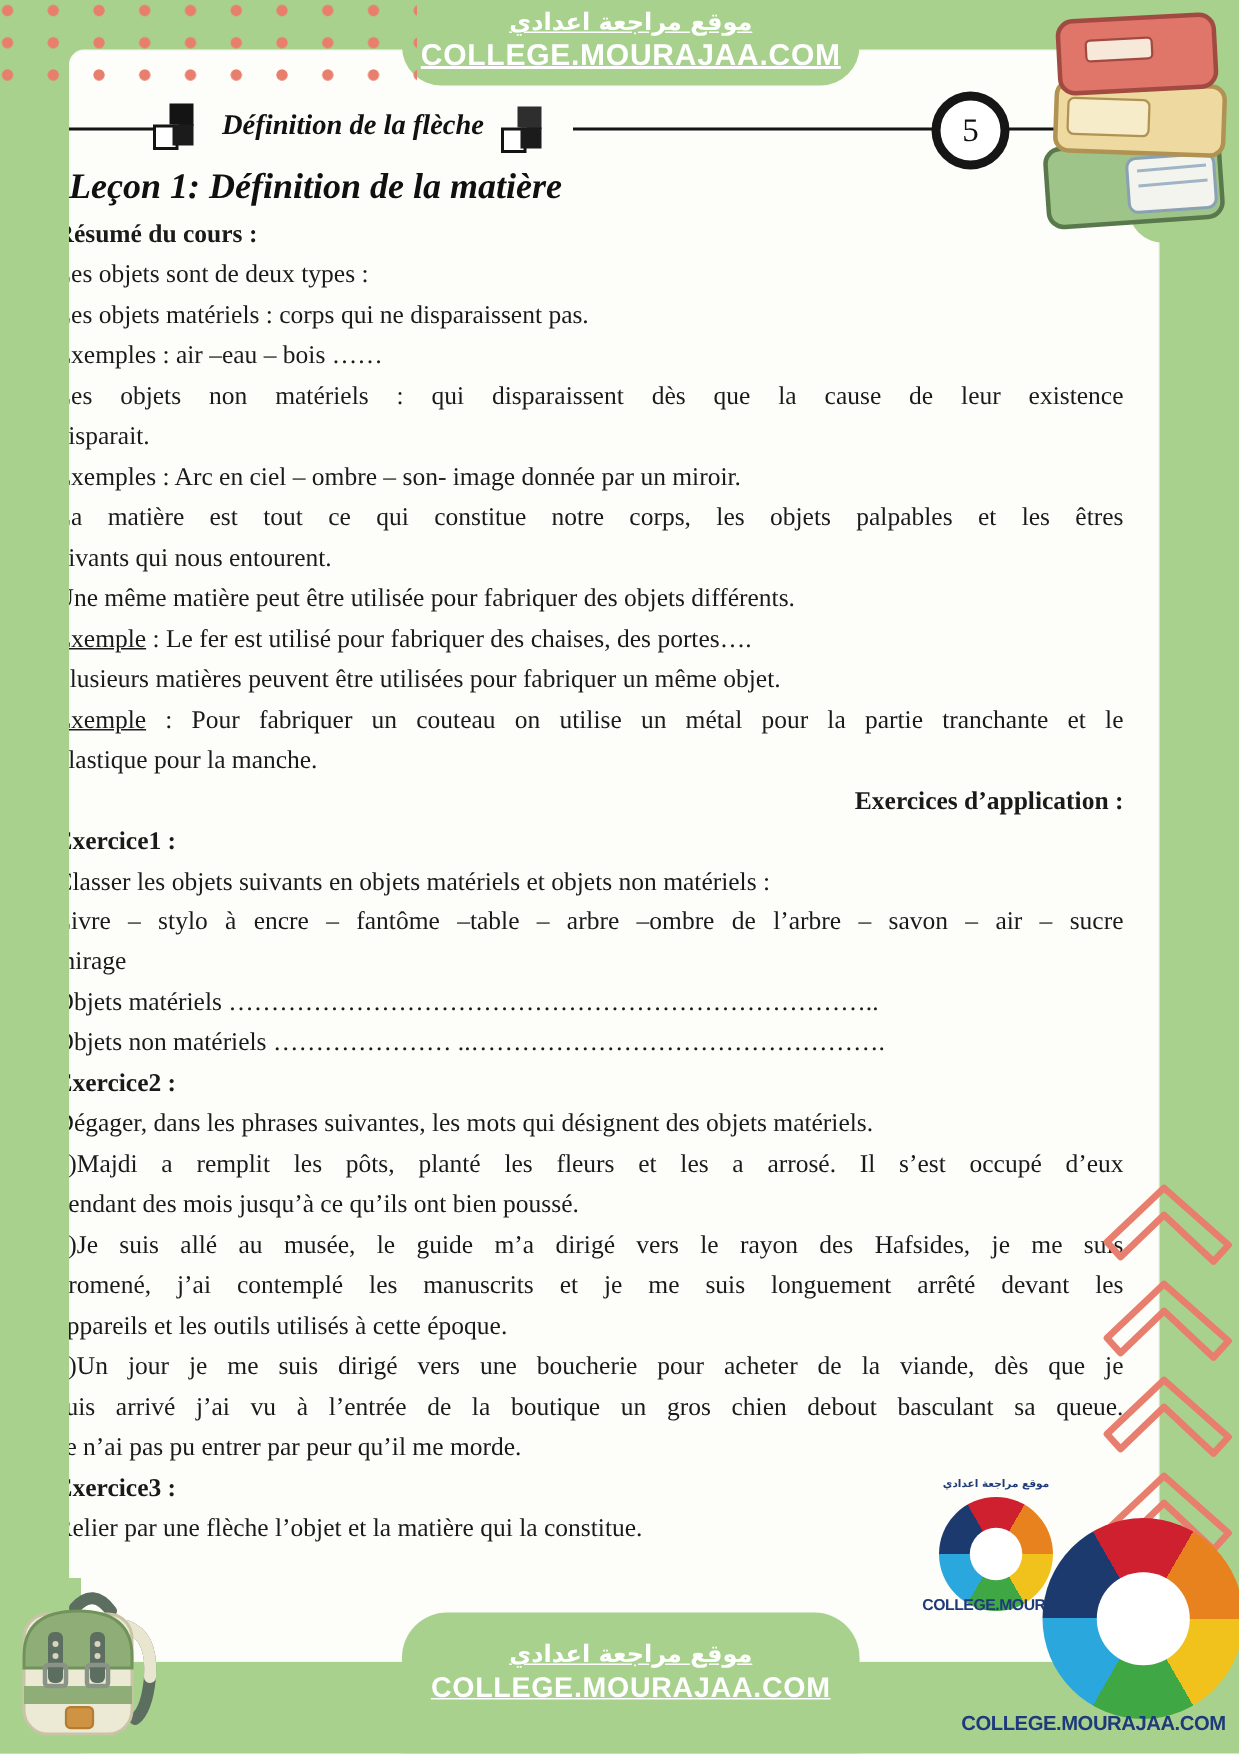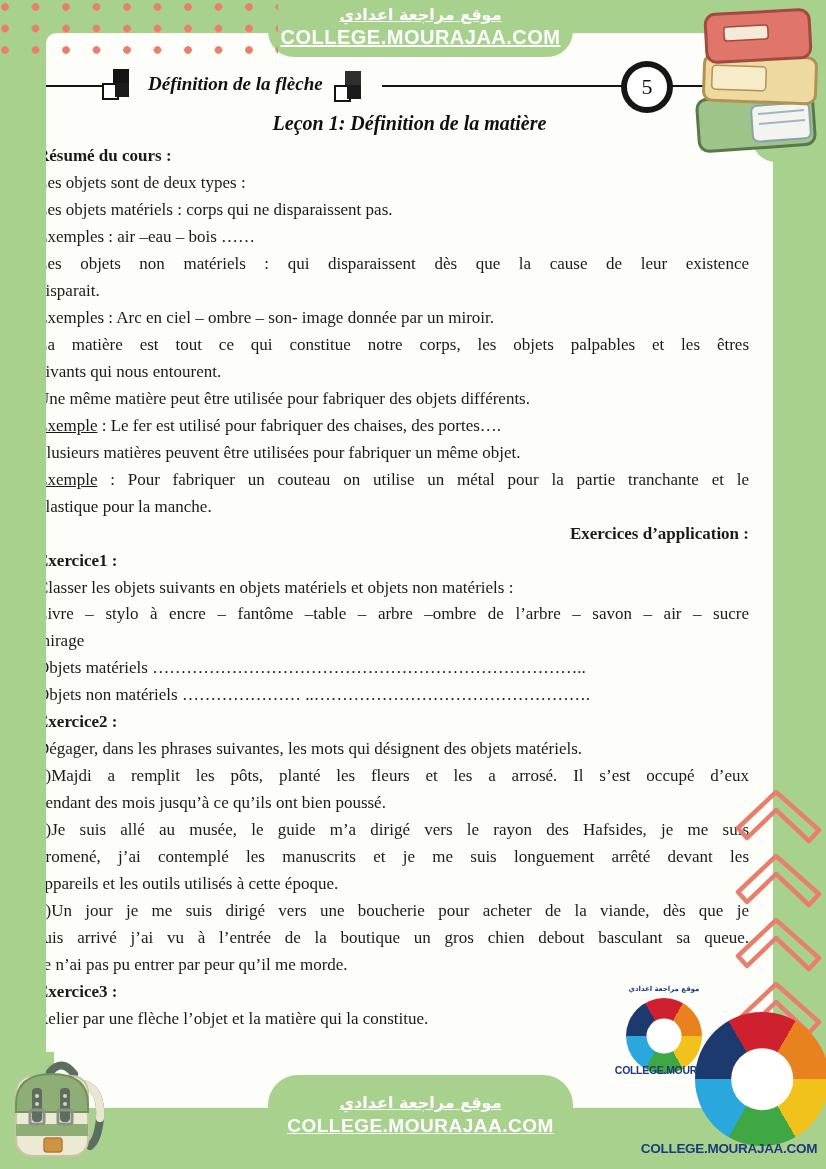--- a/index.html
+++ b/index.html
@@ -37,22 +37,22 @@
     font-size:19px;font-weight:bold;font-style:italic;color:#111;
     white-space:nowrap;letter-spacing:0px;
   }
   .pagenum{
     position:absolute;left:576px;top:29px;width:40px;height:40px;
     border:5px solid #161616;border-radius:50%;background:#fff;
     font-size:22px;color:#111;text-align:center;line-height:40px;
     box-shadow:0 0 0 1px #161616;
   }
   .lesson-title{
-    position:absolute;left:0;top:79px;width:100%;text-align:center;
-    font-size:20px;font-weight:bold;font-style:italic;color:#101010;
+    position:absolute;left:0;top:79px;width:100%;
+    font-size:24px;font-weight:bold;font-style:italic;color:#101010;
   }
   
   .lines{position:absolute;left:-9px;top:113px;width:712px;}
   .ln{height:26.97px;font-size:17px;color:#1a1a1a;white-space:nowrap;overflow:visible;}
   .ln.b{font-weight:bold;}
   .ln.ct{text-align:right;white-space:normal;}
   .ln.jf{white-space:normal;text-align:justify;text-align-last:justify;}
   .ln .ul{text-decoration:underline;}
   
   .blob{position:absolute;background:#a9d18e;z-index:4;}

